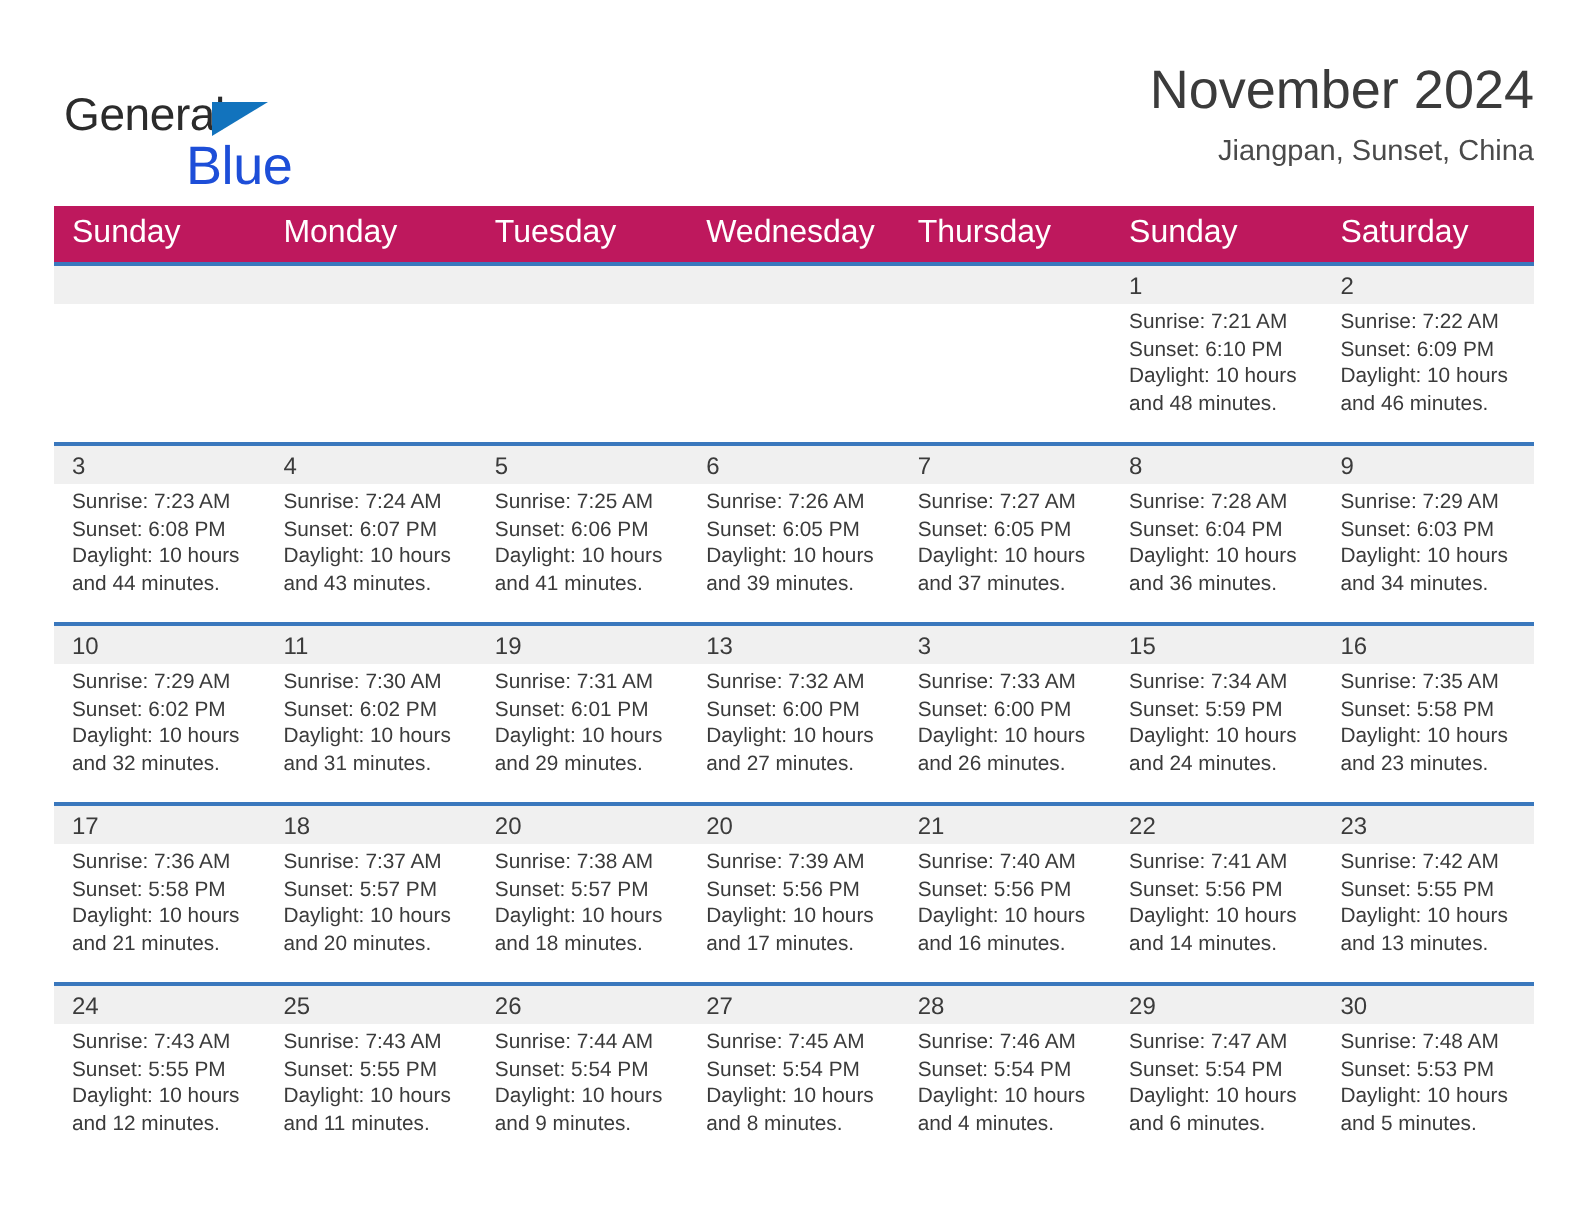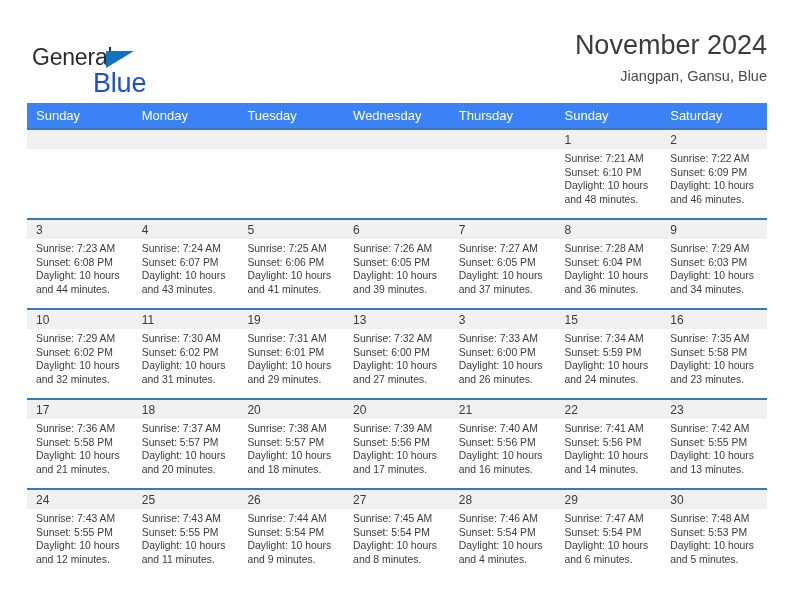--- a/index.html
+++ b/index.html
@@ -91,23 +91,23 @@
   
   .calendar {
     position: absolute;
     left: 27px;
     top: 103px;
     width: 740px;
     border-collapse: collapse;
     table-layout: fixed;
   }
   .calendar th {
-    background: #3b82f6;
+    background: #be185d;
     color: #ffffff;
-    font-size: 13px;
+    font-size: 16px;
     font-weight: normal;
     text-align: left;
     padding: 5px 0 5px 9px;
     height: 18px;
     box-sizing: border-box;
   }
   .calendar td {
     vertical-align: top;
     padding: 0;
     border-top: 2px solid #3a78bd;
@@ -151,21 +151,21 @@
   <div class="header">
 
     <div class="logo">
       <span class="logo-general">General</span>
       <span class="logo-triangle"></span>
       <span class="logo-blue">Blue</span>
     </div>
 
     <div class="title-block">
       <div class="cal-title">November 2024</div>
-      <div class="cal-subtitle">Jiangpan, Gansu, Blue</div>
+      <div class="cal-subtitle">Jiangpan, Sunset, China</div>
     </div>
 
   </div>
 
   <table class="calendar">
     <thead>
       <tr>
         <th>Sunday</th>
         <th>Monday</th>
         <th>Tuesday</th>

